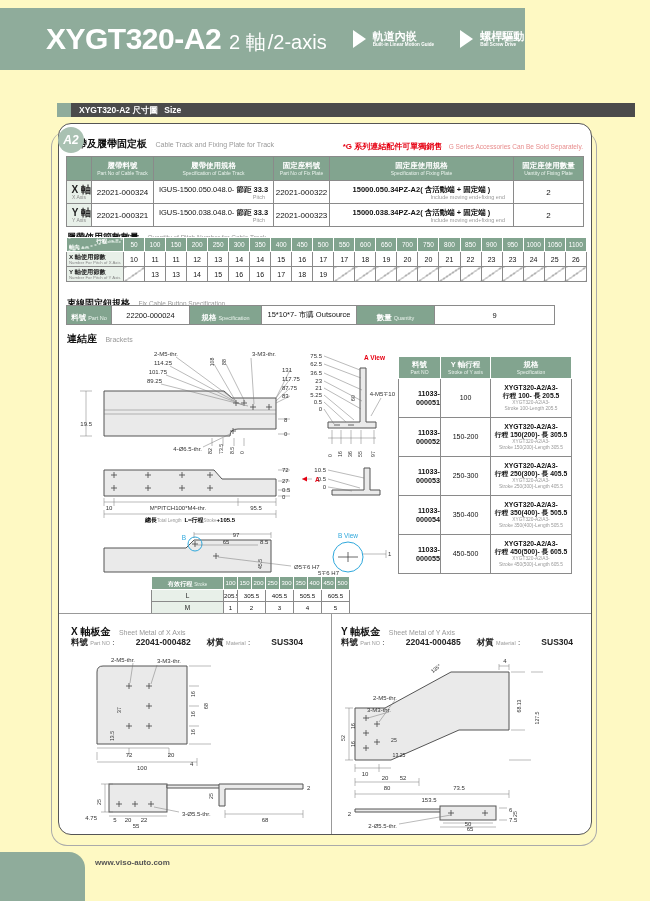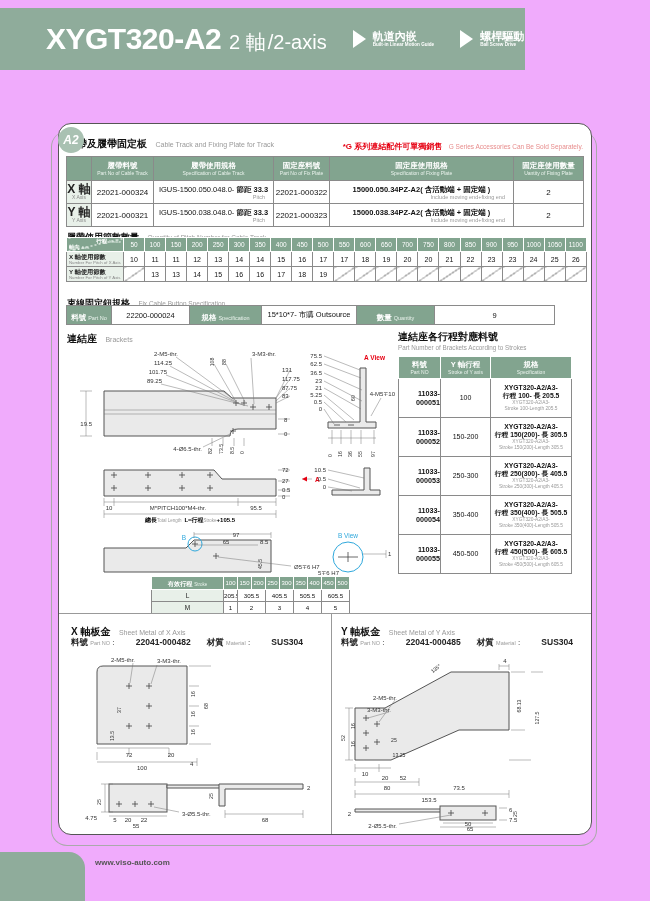--- a/index.html
+++ b/index.html
@@ -1,16 +1,16 @@
 <!DOCTYPE html>
 <html><head>
 <meta charset="utf-8">
 <style>
   html,body{margin:0;padding:0;background:#fff;}
-  .page{position:relative;width:650px;height:901px;background:#f0abfc;overflow:hidden;
+  .page{position:relative;width:650px;height:901px;background:#fef9c3;overflow:hidden;
         font-family:"Liberation Sans",sans-serif;color:#222;}
   
   .banner{position:absolute;left:0;top:8px;width:525px;height:62px;background:#8FAC9B;
           display:flex;align-items:center;}
   .b-title{margin-left:46px;color:#fff;display:flex;align-items:baseline;white-space:nowrap;}
   .b-model{font-size:30px;font-weight:bold;letter-spacing:-.5px;}
   .b-axis-cn{font-size:20px;margin-left:8px;}
   .b-axis-en{font-size:20px;font-weight:300;margin-left:2px;}
   .b-feat{display:flex;align-items:center;margin-left:26px;color:#fff;}
   .tri{width:0;height:0;border-left:13px solid #fff;border-top:9px solid transparent;
@@ -44,21 +44,21 @@
   .gth{background:#82A48F;color:#fff;text-align:center;vertical-align:middle;
        border:1px solid #fff;}
   .gth .c{display:block;font-size:7.5px;font-weight:bold;line-height:9px;}
   .gth .e{display:block;font-size:5px;line-height:6px;color:#EAF3ED;font-weight:normal;}
   .lg{background:#E8F0E9;}
   .val{background:#fff;border:1px solid #8a8a8a;text-align:center;font-size:8px;color:#111;}
   .tb{border:1.2px solid #666;}
   
   .t1{position:absolute;left:7px;top:32px;width:517px;}
   .t1 td{border:1px solid #8a8a8a;}
-  .axcell .c{display:block;font-size:12px;font-weight:bold;line-height:9px;text-align:center;}
+  .axcell .c{display:block;font-size:10px;font-weight:bold;line-height:9px;text-align:right;}
   .axcell .e{display:block;font-size:5px;color:#888;line-height:6px;text-align:center;}
   .spec1{font-size:7.5px;text-align:center;line-height:9px;}
   .spec1 b{font-size:7.5px;}
   .spec-en{display:block;font-size:5.5px;color:#999;text-align:right;padding-right:8px;line-height:6px;}
   
   .t2{position:absolute;left:7px;top:113px;width:521px;}
   .t2 .gth{font-size:6.5px;}
   .t2 .val{font-size:7px;}
   .corner{position:relative;background:#82A48F;border:1px solid #fff;
           background-image:linear-gradient(to bottom right,transparent 49%,#fff 49%,#fff 51%,transparent 51%);}
@@ -135,20 +135,27 @@
     </div>
     <div class="b-feat">
       <span class="tri"></span>
       <span>
         <span class="f-cn" style="display:block">螺桿驅動</span>
         <span class="f-en" style="display:block">Ball Screw Drive</span>
       </span>
     </div>
   </div>
 
+  <div class="secbar">
+    <div class="chip"></div>
+    <div class="bar">
+      <span>XYGT320-A2 尺寸圖</span>
+      <span class="en">Size</span>
+    </div>
+  </div>
 
   <div class="outerframe"></div>
 
   <div class="mainbox">
 
     <div class="st" style="left:8px;top:9px;">
       <span class="t-cn">履帶及履帶固定板</span>
       <span class="t-en">Cable Track and Fixing Plate for Track</span>
     </div>
     <div class="note" style="top:11px;">
@@ -460,24 +467,20 @@
         <td class="lg">M</td>
         <td class="val">1</td>
         <td class="val" colspan="2">2</td>
         <td class="val" colspan="2">3</td>
         <td class="val" colspan="2">4</td>
         <td class="val" colspan="2">5</td>
       </tr>
     </tbody>
       </table>
 
-    <div class="st" style="left:339px;top:206px;">
-      <span class="t-cn" style="display:block;font-size:10px;">連結座各行程對應料號</span>
-      <span class="t-en" style="display:block;margin-left:0;font-size:6.3px;">Part Number of Brackets According to Strokes</span>
-    </div>
     <table class="t4 tb">
       <colgroup>
           <col style="width:42px">
           <col style="width:50px">
           <col style="width:81px">
         </colgroup>
       <tbody>
           <tr style="height:22px">
         <td class="gth">
               <span class="c">料號</span>

